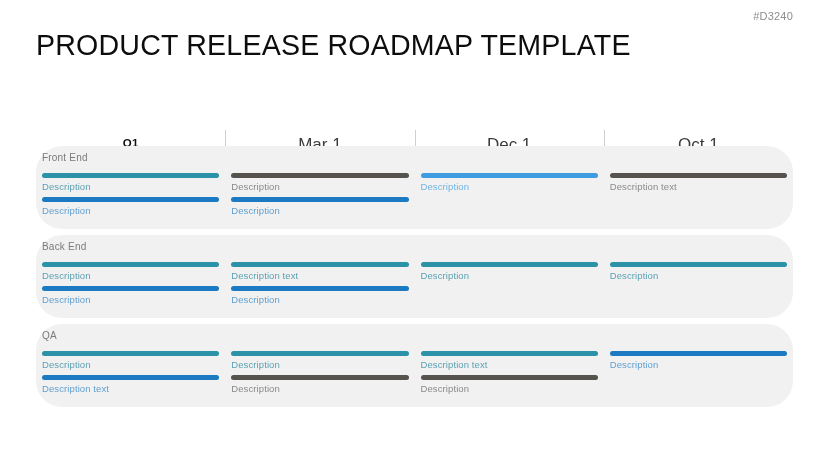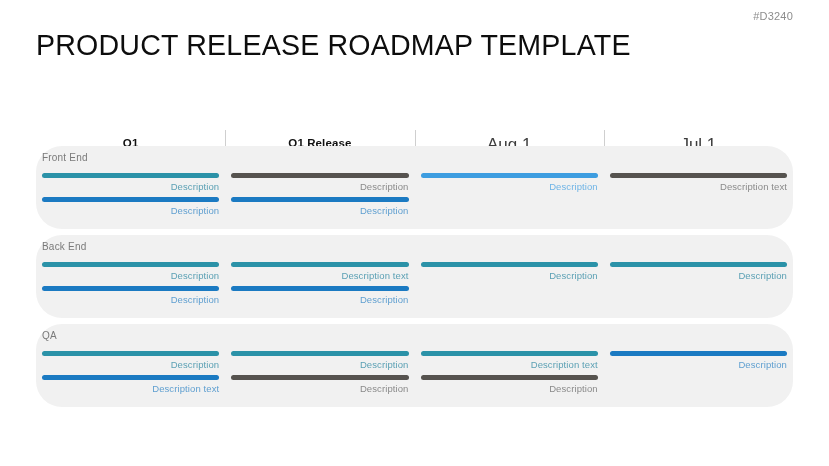--- a/index.html
+++ b/index.html
@@ -129,21 +129,21 @@
     box-sizing: border-box;
   }
   .task-bar {
     height: 5px;
     border-radius: 3px;
     width: 100%;
     margin-top: 2px;
   }
   .task-label {
     font-size: 9.5px;
-    text-align: right;
+    text-align: left;
     line-height: 14px;
     margin-top: 2px;
     letter-spacing: 0.1px;
   }
   .task-cell.empty .task-bar,
   .task-cell.empty .task-label {
     visibility: hidden;
   }
 
   
@@ -165,28 +165,27 @@
   <div class="doc-code">#D3240</div>
 
   <div class="slide-title">PRODUCT RELEASE ROADMAP TEMPLATE</div>
 
   <div class="timeline-header" id="timeline-header">
       <div class="header-cell">
         <div class="header-title">Q1</div>
         <div class="header-date">Jan 1</div>
       </div>
       <div class="header-cell">
-        <div class="header-title">Q1 Release</div>
         <div class="header-date">Mar 1</div>
       </div>
       <div class="header-cell">
-        <div class="header-date">Aug 1</div>
+        <div class="header-date">Dec 1</div>
       </div>
       <div class="header-cell">
-        <div class="header-date">Jul 1</div>
+        <div class="header-date">Oct 1</div>
       </div>
     </div>
 
   <div class="lanes" id="lanes">
       <div class="lane">
         <div class="lane-label">Front End</div>
         <div class="lane-rows">
           <div class="task-row">
             <div class="task-cell">
               <div class="task-bar c-teal"></div>

